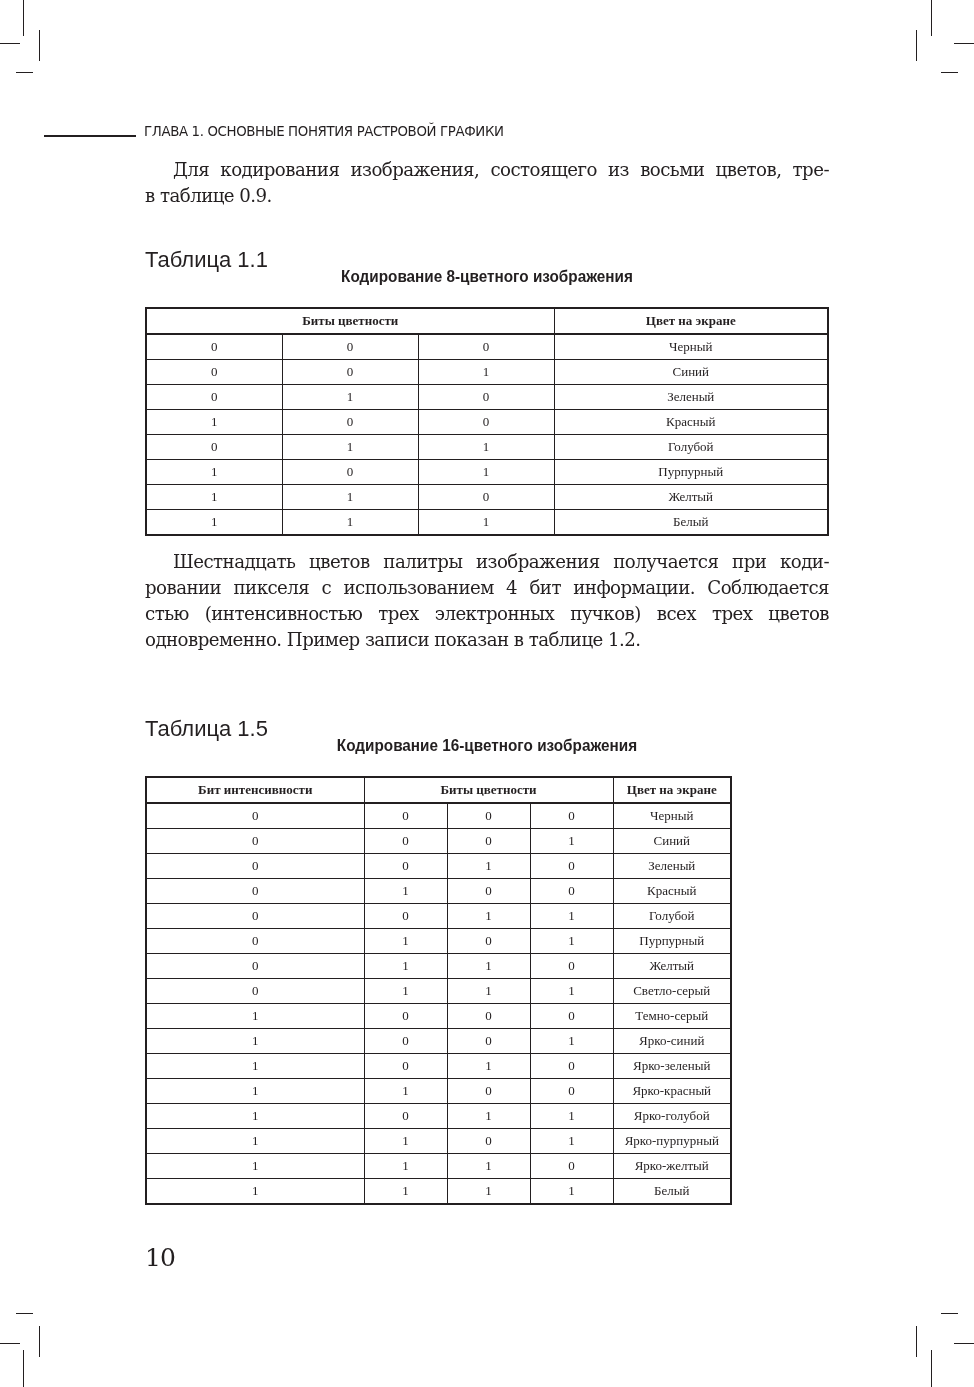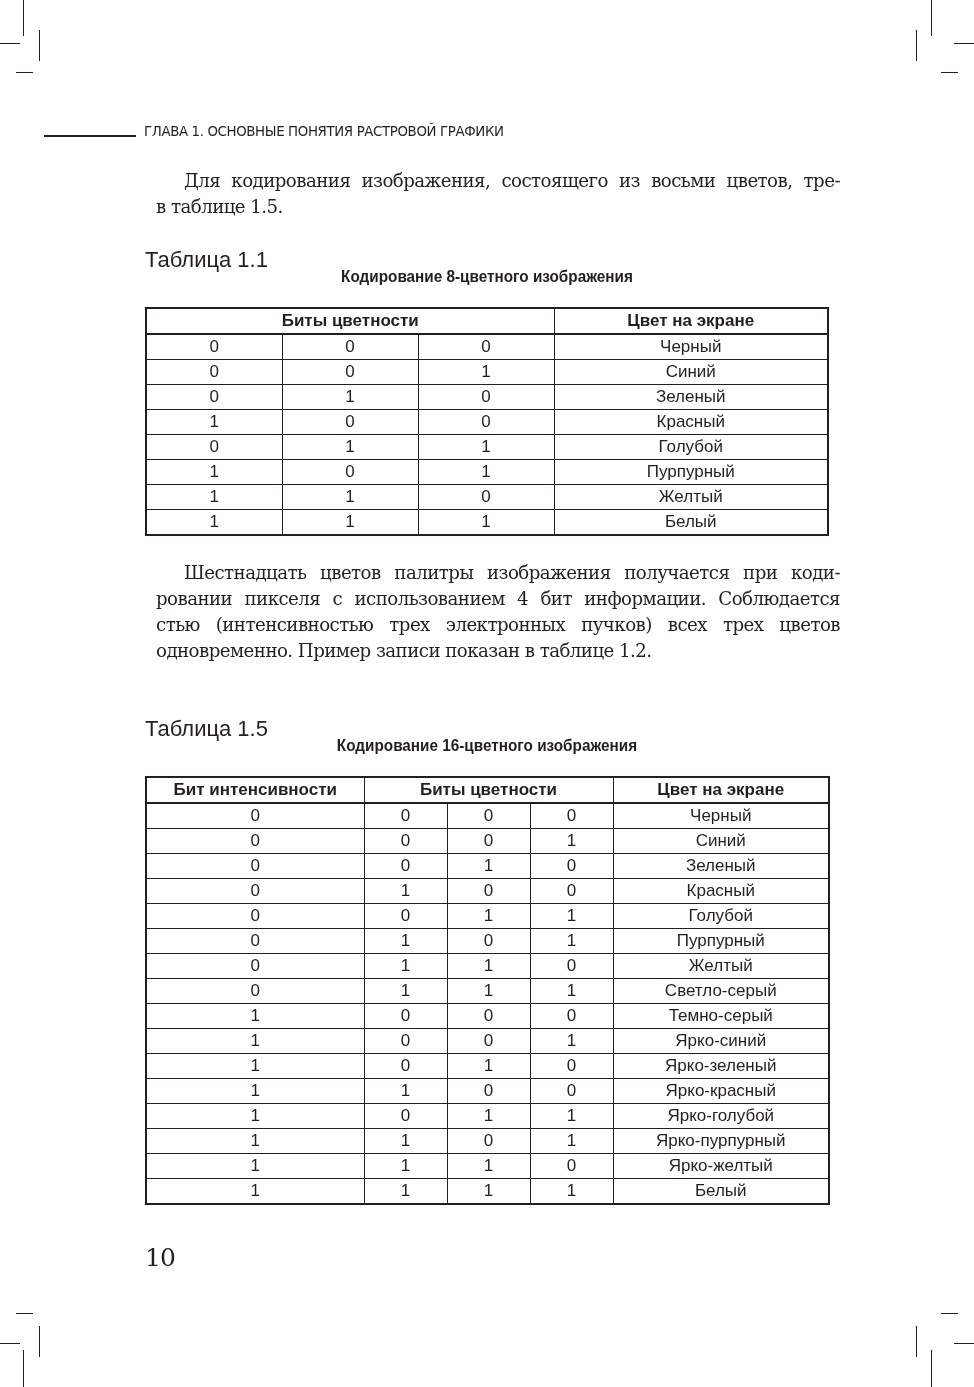--- a/index.html
+++ b/index.html
@@ -1,33 +1,33 @@
 <!DOCTYPE html>
 <html><head>
 <meta charset="utf-8">
 <style>
   html, body { margin: 0; padding: 0; background: #ffffff; }
   body { width: 974px; height: 1387px; position: relative; overflow: hidden; color: #231f20; }
   .mark { position: absolute; background: #231f20; }
   .header { position: absolute; left: 44px; top: 121px; width: 800px; height: 22px; }
   .header-rule { position: absolute; left: 0; top: 14px; width: 92px; height: 2px; background: #231f20; }
   .header-text { position: absolute; left: 100px; top: 2px; font-family: "DejaVu Sans", sans-serif; font-size: 14.5px; letter-spacing: -0.4px; font-weight: normal; transform: scaleX(0.92); transform-origin: left; white-space: nowrap; }
-  .para { position: absolute; left: 145px; width: 684px; font-family: "DejaVu Serif", serif; font-size: 18.2px; line-height: 26px; text-align: justify; text-indent: 28px; letter-spacing: -0.55px; margin: 11px; }
+  .para { position: absolute; left: 145px; width: 684px; font-family: "DejaVu Serif", serif; font-size: 18.2px; line-height: 26px; text-align: justify; text-indent: 28px; letter-spacing: -0.55px; margin: 0; }
   .para .line { display: block; text-align: justify; text-align-last: justify; text-indent: 0; white-space: nowrap; }
   .para .line.first { padding-left: 28px; }
   .para .line.last { text-align-last: left; }
   .tbl-num { position: absolute; left: 145px; font-family: "Liberation Sans", sans-serif; font-size: 22px; }
   .tbl-title { position: absolute; left: 145px; width: 684px; text-align: center; font-family: "Liberation Sans", sans-serif; font-size: 17px; font-weight: bold; transform: scaleX(0.9); }
-  table { position: absolute; border-collapse: collapse; font-family: Liberation Sans, sans-serif; font-size: 17px; }
+  table { position: absolute; border-collapse: collapse; font-family: Liberation Serif, serif; font-size: 13px; }
   td, th { border: 1px solid #231f20; text-align: center; padding: 0; height: 24px; font-weight: normal; }
   th { font-weight: bold; }
   table { border: 2px solid #231f20; }
   tr.head th { border-bottom: 2px solid #231f20; }
   .t1 { left: 145px; top: 307px; width: 684px; }
-  .t2 { left: 145px; top: 776px; width: 685px; }
+  .t2 { left: 145px; top: 776px; width: 587px; }
   .page-num { position: absolute; left: 145px; top: 1243px; font-family: "DejaVu Serif", serif; font-size: 25px; letter-spacing: -1px; }
 </style>
 </head>
 <body>
 
 <div class="mark" style="left:23px;top:0;width:1px;height:36px"></div>
 <div class="mark" style="left:0;top:43px;width:20px;height:1px"></div>
 <div class="mark" style="left:39px;top:30px;width:1px;height:31px"></div>
 <div class="mark" style="left:16px;top:72px;width:17px;height:1px"></div>
 <div class="mark" style="left:931px;top:0;width:1px;height:36px"></div>
@@ -43,21 +43,21 @@
 <div class="mark" style="left:954px;top:1343px;width:20px;height:1px"></div>
 <div class="mark" style="left:931px;top:1350px;width:1px;height:37px"></div>
 
 <div class="header">
   <div class="header-rule"></div>
   <div class="header-text">ГЛАВА 1. ОСНОВНЫЕ ПОНЯТИЯ РАСТРОВОЙ ГРАФИКИ</div>
 </div>
 
 <div class="para" style="top:157px">
   <span class="line first">Для кодирования изображения, состоящего из восьми цветов, тре-</span>
-  <span class="line last">в таблице 1.5.</span>
+  <span class="line last">в таблице 0.9.</span>
 </div>
 
 <div class="tbl-num" style="top:247px">Таблица 1.1</div>
 <div class="tbl-title" style="top:267px">Кодирование 8-цветного изображения</div>
 
 <table class="t1">
   <colgroup>
       <col style="width:136px">
       <col style="width:136px">
       <col style="width:136px">

